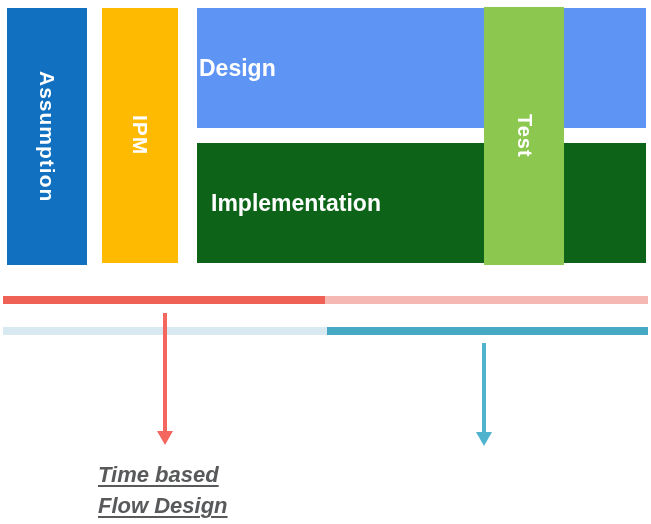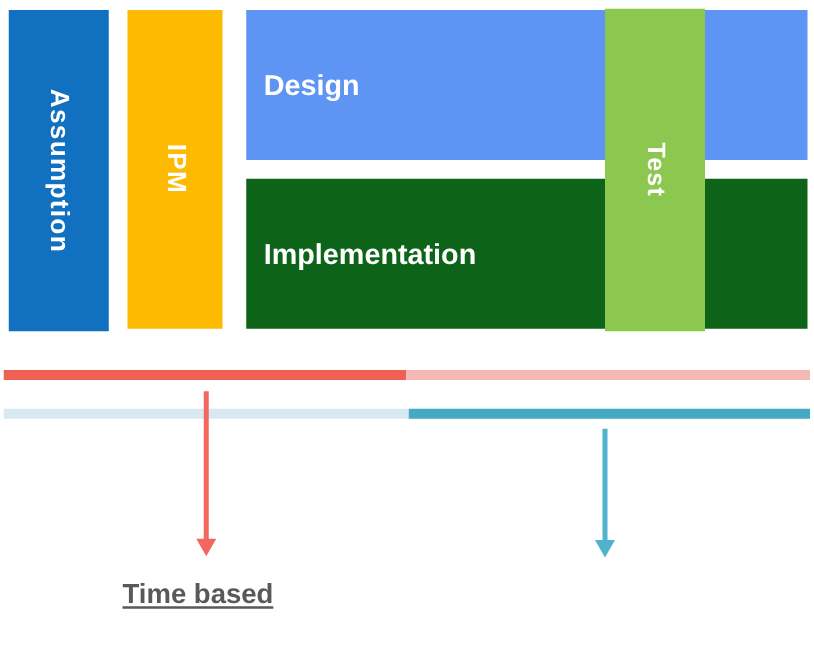--- a/index.html
+++ b/index.html
@@ -21,21 +21,21 @@
     color:#ffffff;font-weight:bold;
     white-space:nowrap;
   }
 
   
   #bar-assumption{left:7px;top:8px;width:80px;height:257px;background:#1170C0;}
   #bar-assumption .vlabel{font-size:21px;}
   #bar-ipm{left:102px;top:8px;width:76px;height:255px;background:#FDBA00;}
   #bar-ipm .vlabel{font-size:21px;}
   #bar-design{left:197px;top:8px;width:449px;height:120px;background:#5E95F5;justify-content:flex-start;}
-  #bar-design .hlabel{font-size:23px;padding-left:14px;}
+  #bar-design .hlabel{font-size:23px;padding-left:2px;}
   #bar-implementation{left:197px;top:143px;width:449px;height:120px;background:#0D6418;justify-content:flex-start;}
   #bar-implementation .hlabel{font-size:23px;padding-left:14px;}
   #bar-test{left:484px;top:7px;width:80px;height:258px;background:#8CC750;z-index:3;}
   #bar-test .vlabel{font-size:20px;}
 
   
   .strip{position:absolute;left:3px;width:645px;height:8px;display:flex;}
   #strip-time{top:296px;}
   #strip-time .seg-a{width:322px;background:#EF6155;}
   #strip-time .seg-b{flex:1;background:#F5B8B2;}
@@ -53,21 +53,21 @@
   #arrow-time .head{top:118px;border-top:14px solid #F4675F;}
   #arrow-state{left:476px;top:343px;height:103px;z-index:4;}
   #arrow-state .stem{height:90px;background:#4FB3CE;}
   #arrow-state .head{top:89px;border-top:14px solid #4FB3CE;}
 
   
   .note{
     position:absolute;top:459px;
     color:#58595B;font-weight:bold;font-size:22px;line-height:31px;
   }
-  .note span{display:block;text-decoration:underline;text-decoration-thickness:2px;text-underline-offset:3px;}
+  .note span{display:block;text-decoration:underline;text-decoration-thickness:2px;text-underline-offset:3px;font-style:italic;}
   #note-time{left:98px;}
   #note-state{left:401px;}
 </style>
 </head>
 <body>
 
 <div id="canvas">
 
   <div class="bar" id="bar-assumption">
     <span class="vlabel">Assumption</span>
@@ -104,16 +104,17 @@
     <div class="head"></div>
   </div>
 
   <div class="arrow" id="arrow-state">
     <div class="stem"></div>
     <div class="head"></div>
   </div>
 
   <div class="note" id="note-time">
     <span>Time based</span>
+    <span>Flow Design</span>
   </div>
 
 
 </div>
 
 </body></html>

